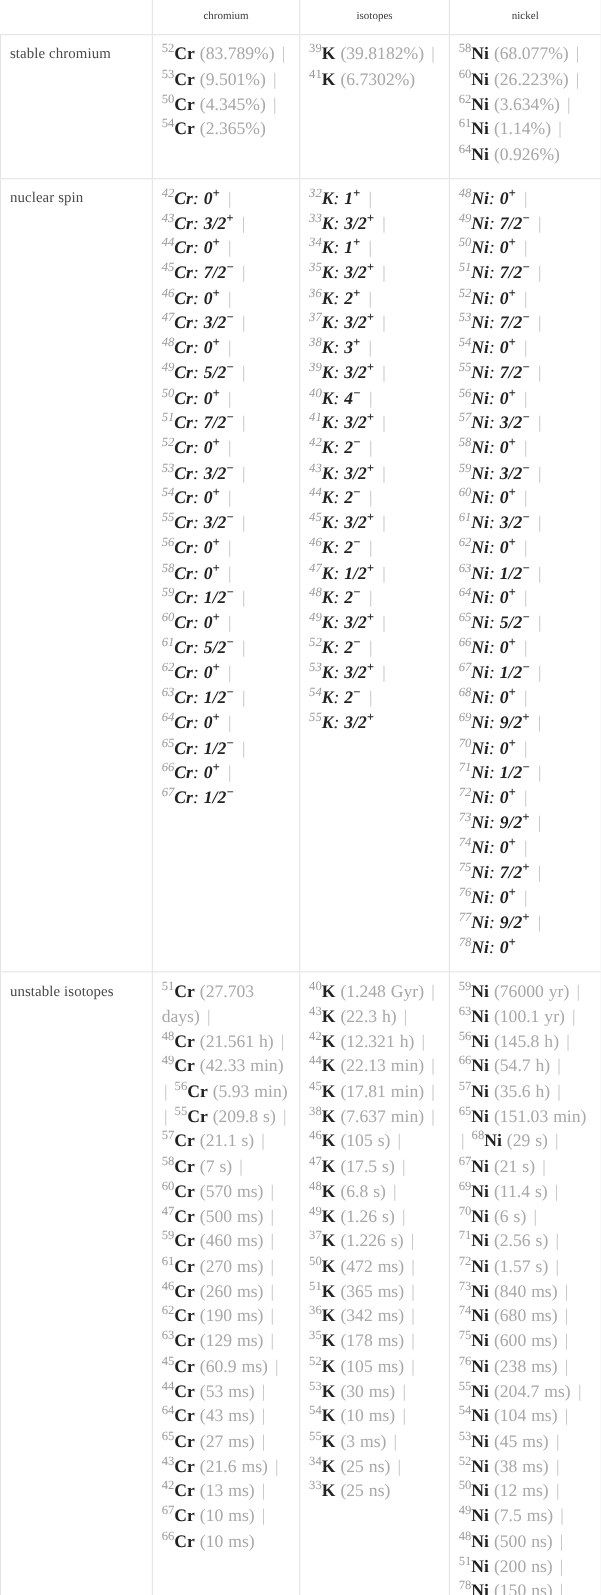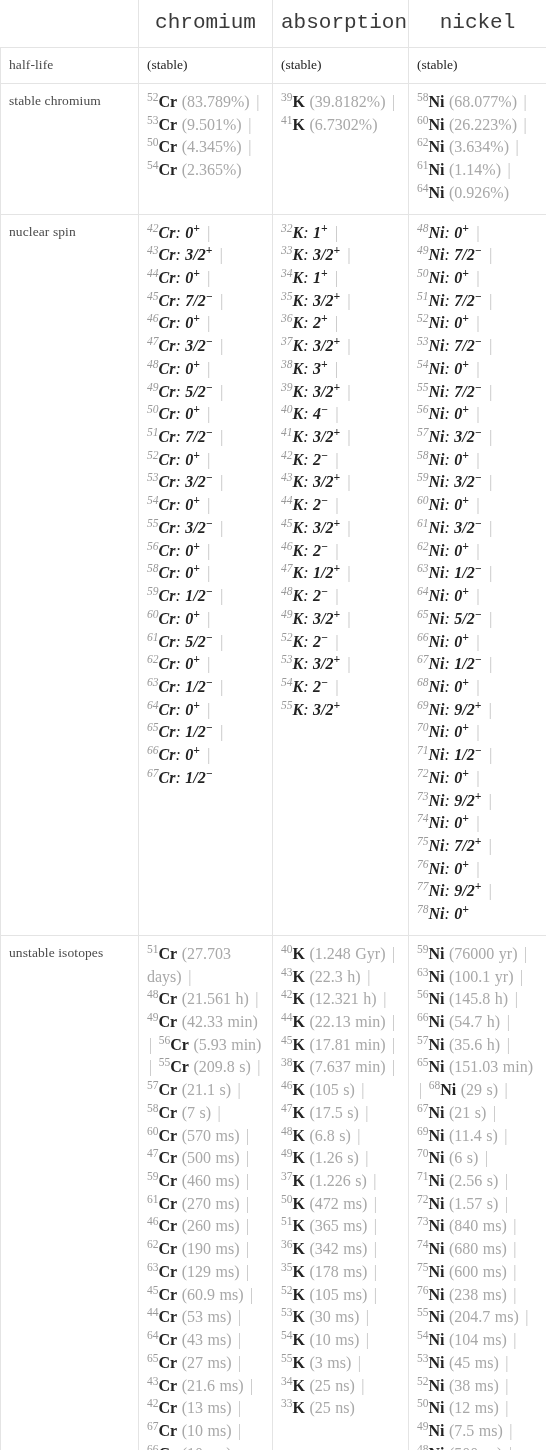--- a/index.html
+++ b/index.html
@@ -26,25 +26,24 @@
   
   col.c-label { width: 138px; }
   col.c-cr    { width: 134px; }
   col.c-k     { width: 136px; }
   col.c-ni    { width: 138px; }
 
   
   tr.head td {
     border-top: none;
     text-align: center;
-    font-size: 21px;
+    font-size: 10px;
     color: #3a3a3a;
     padding-top: 8px;
     padding-bottom: 9px;
-    font-family: Liberation Mono, monospace;
   }
   tr.head td.blank {
     border-left: none;
   }
   td.rowlabel {
     border-left: none;
     font-size: 13.5px;
     color: #4a4a4a;
     letter-spacing: .1px;
   }
@@ -83,30 +82,24 @@
   <colgroup>
     <col class="c-label">
       <col class="c-cr">
       <col class="c-k">
       <col class="c-ni">
   </colgroup>
   <tbody>
     <tr class="head">
       <td class="blank"></td>
       <td>chromium</td>
-      <td>absorption</td>
+      <td>isotopes</td>
       <td class="last">nickel</td>
     </tr>
 
-    <tr>
-      <td class="rowlabel">half-life</td>
-      <td class="val simple muted">(stable)</td>
-      <td class="val simple muted">(stable)</td>
-      <td class="val simple muted last">(stable)</td>
-    </tr>
 
     <tr>
       <td class="rowlabel">stable chromium</td>
       <td class="val stable-cell"><span class="iso"><sup>52</sup><span class="el">Cr</span></span>&nbsp;<span class="muted">(83.789%)</span> <span class="sep">|</span> <span class="iso"><sup>53</sup><span class="el">Cr</span></span>&nbsp;<span class="muted">(9.501%)</span> <span class="sep">|</span> <span class="iso"><sup>50</sup><span class="el">Cr</span></span>&nbsp;<span class="muted">(4.345%)</span> <span class="sep">|</span> <span class="iso"><sup>54</sup><span class="el">Cr</span></span>&nbsp;<span class="muted">(2.365%)</span> </td>
       <td class="val stable-cell"><span class="iso"><sup>39</sup><span class="el">K</span></span>&nbsp;<span class="muted">(39.8182%)</span> <span class="sep">|</span> <span class="iso"><sup>41</sup><span class="el">K</span></span>&nbsp;<span class="muted">(6.7302%)</span> </td>
       <td class="val stable-cell last"><span class="iso"><sup>58</sup><span class="el">Ni</span></span>&nbsp;<span class="muted">(68.077%)</span> <span class="sep">|</span> <span class="iso"><sup>60</sup><span class="el">Ni</span></span>&nbsp;<span class="muted">(26.223%)</span> <span class="sep">|</span> <span class="iso"><sup>62</sup><span class="el">Ni</span></span>&nbsp;<span class="muted">(3.634%)</span> <span class="sep">|</span> <span class="iso"><sup>61</sup><span class="el">Ni</span></span>&nbsp;<span class="muted">(1.14%)</span> <span class="sep">|</span> <span class="iso"><sup>64</sup><span class="el">Ni</span></span>&nbsp;<span class="muted">(0.926%)</span> </td>
     </tr>
 
     <tr>
       <td class="rowlabel">nuclear spin</td>

